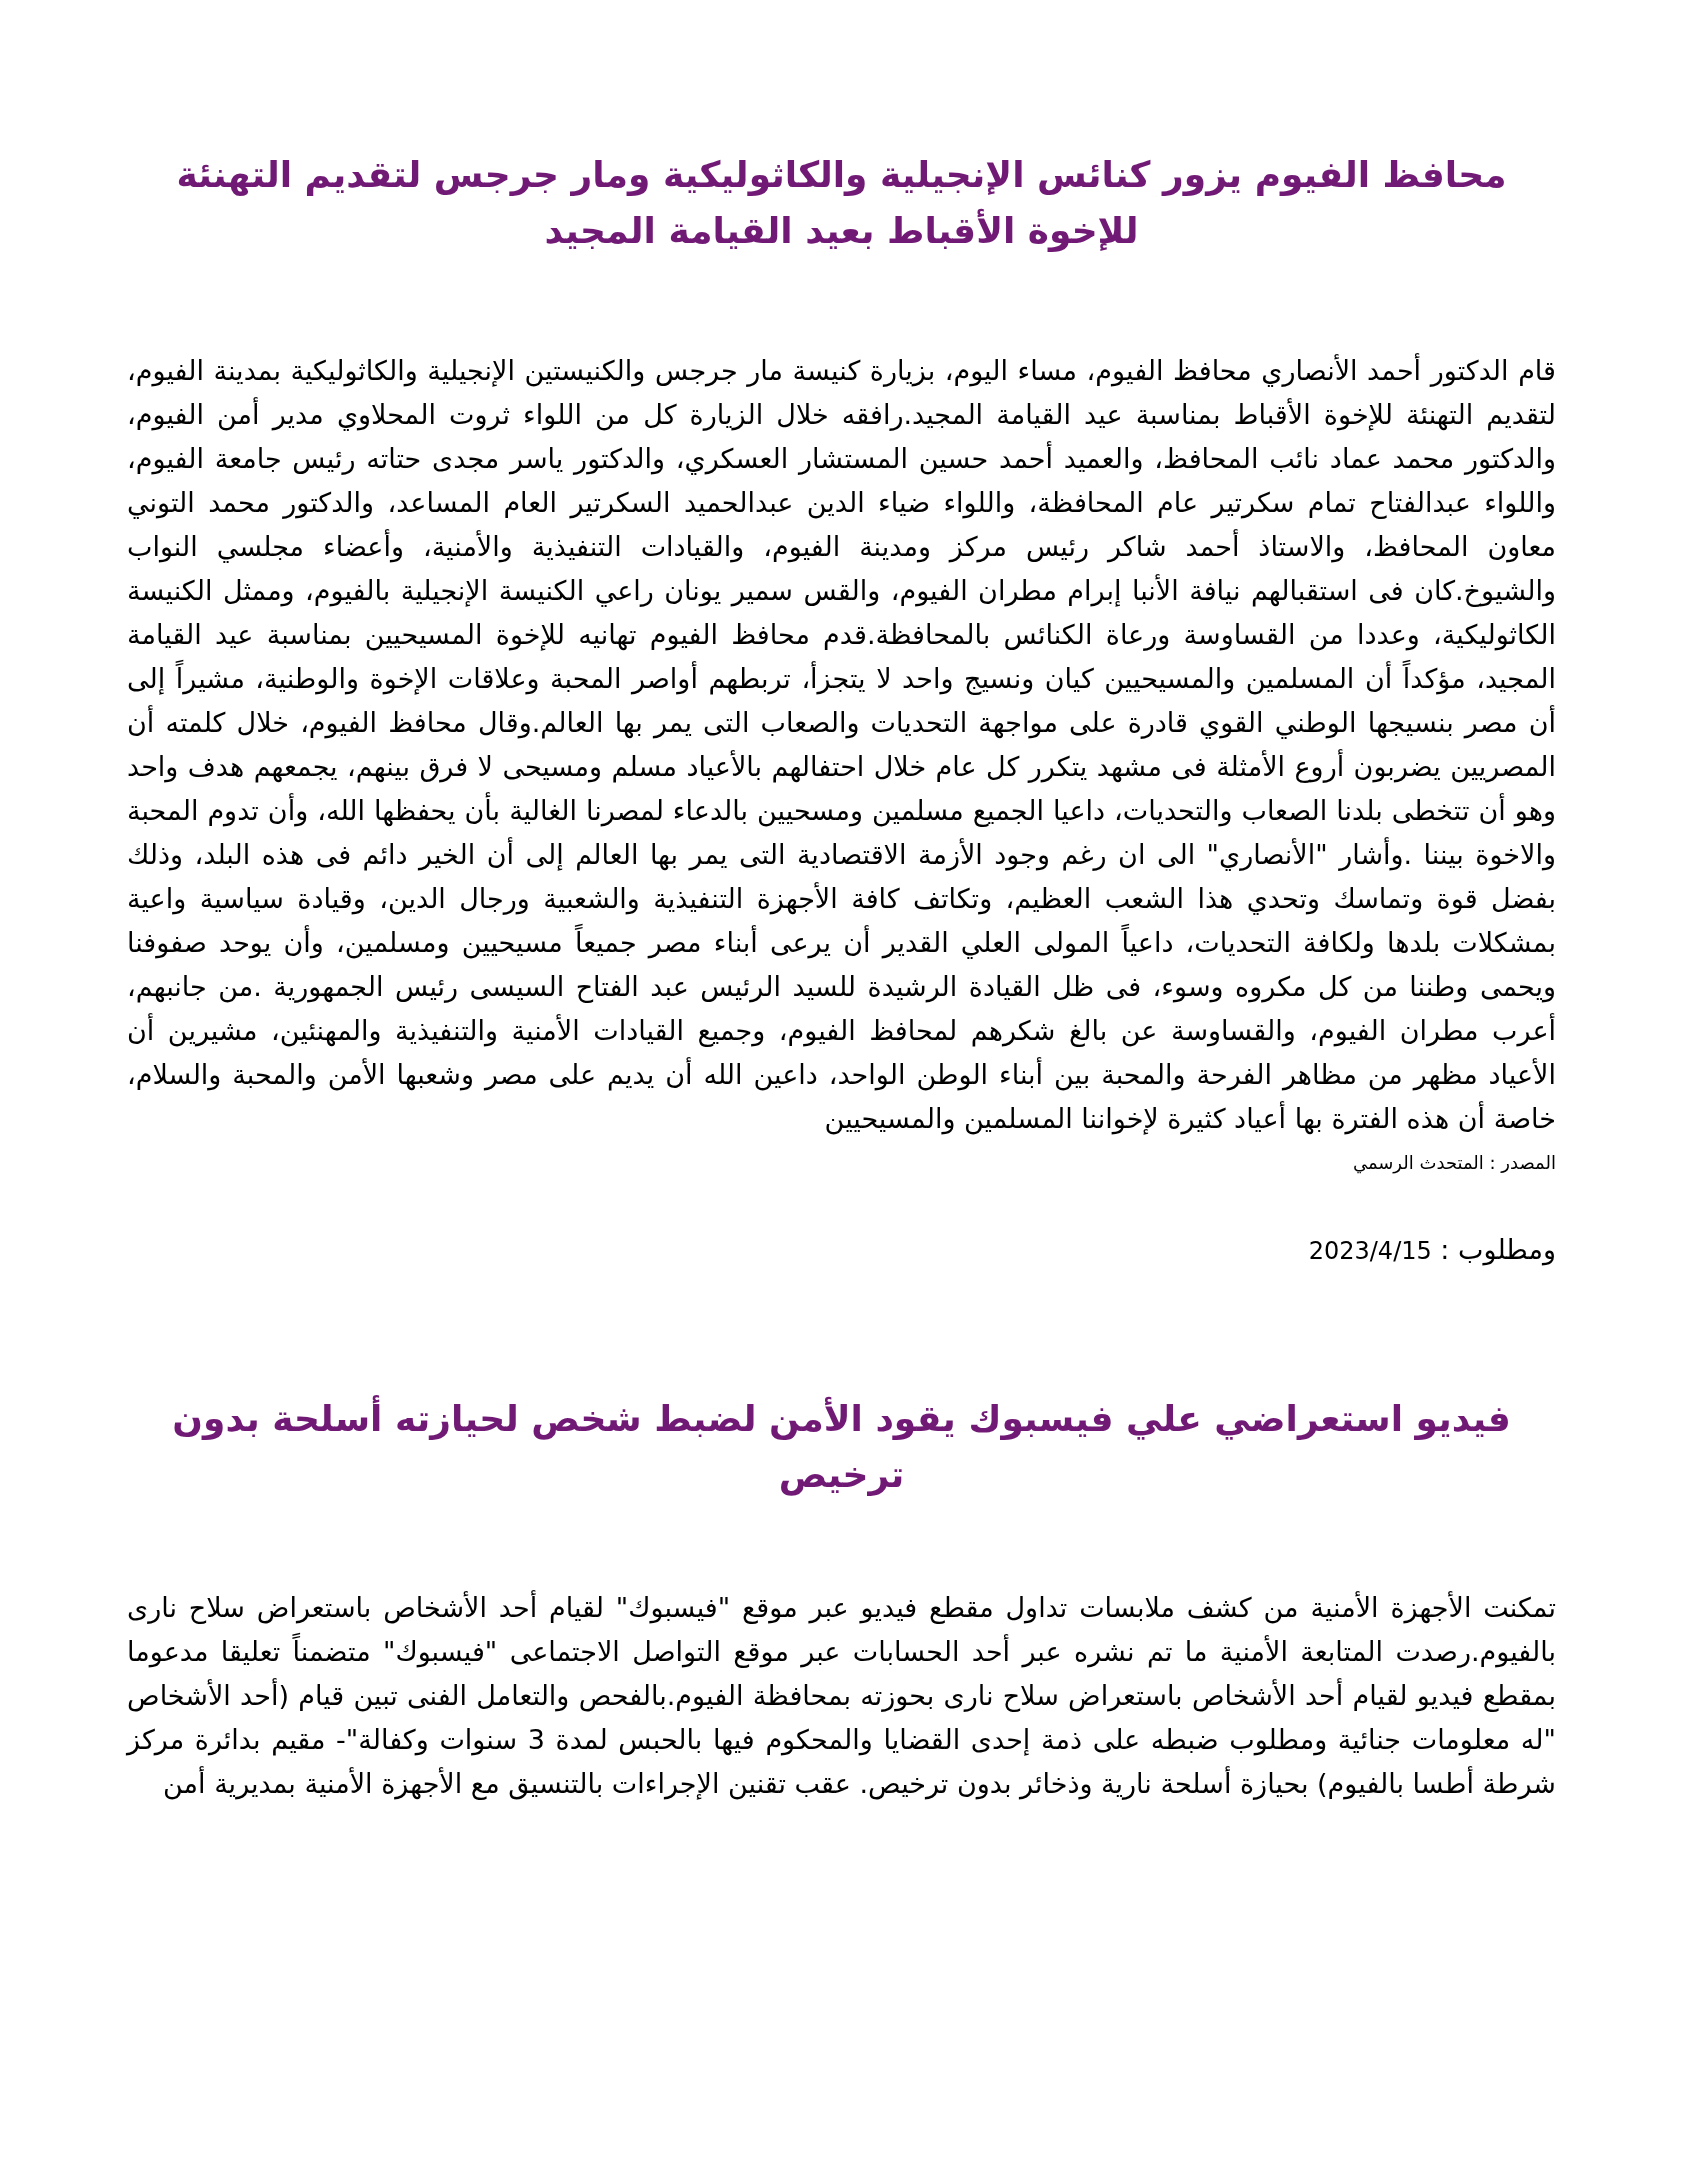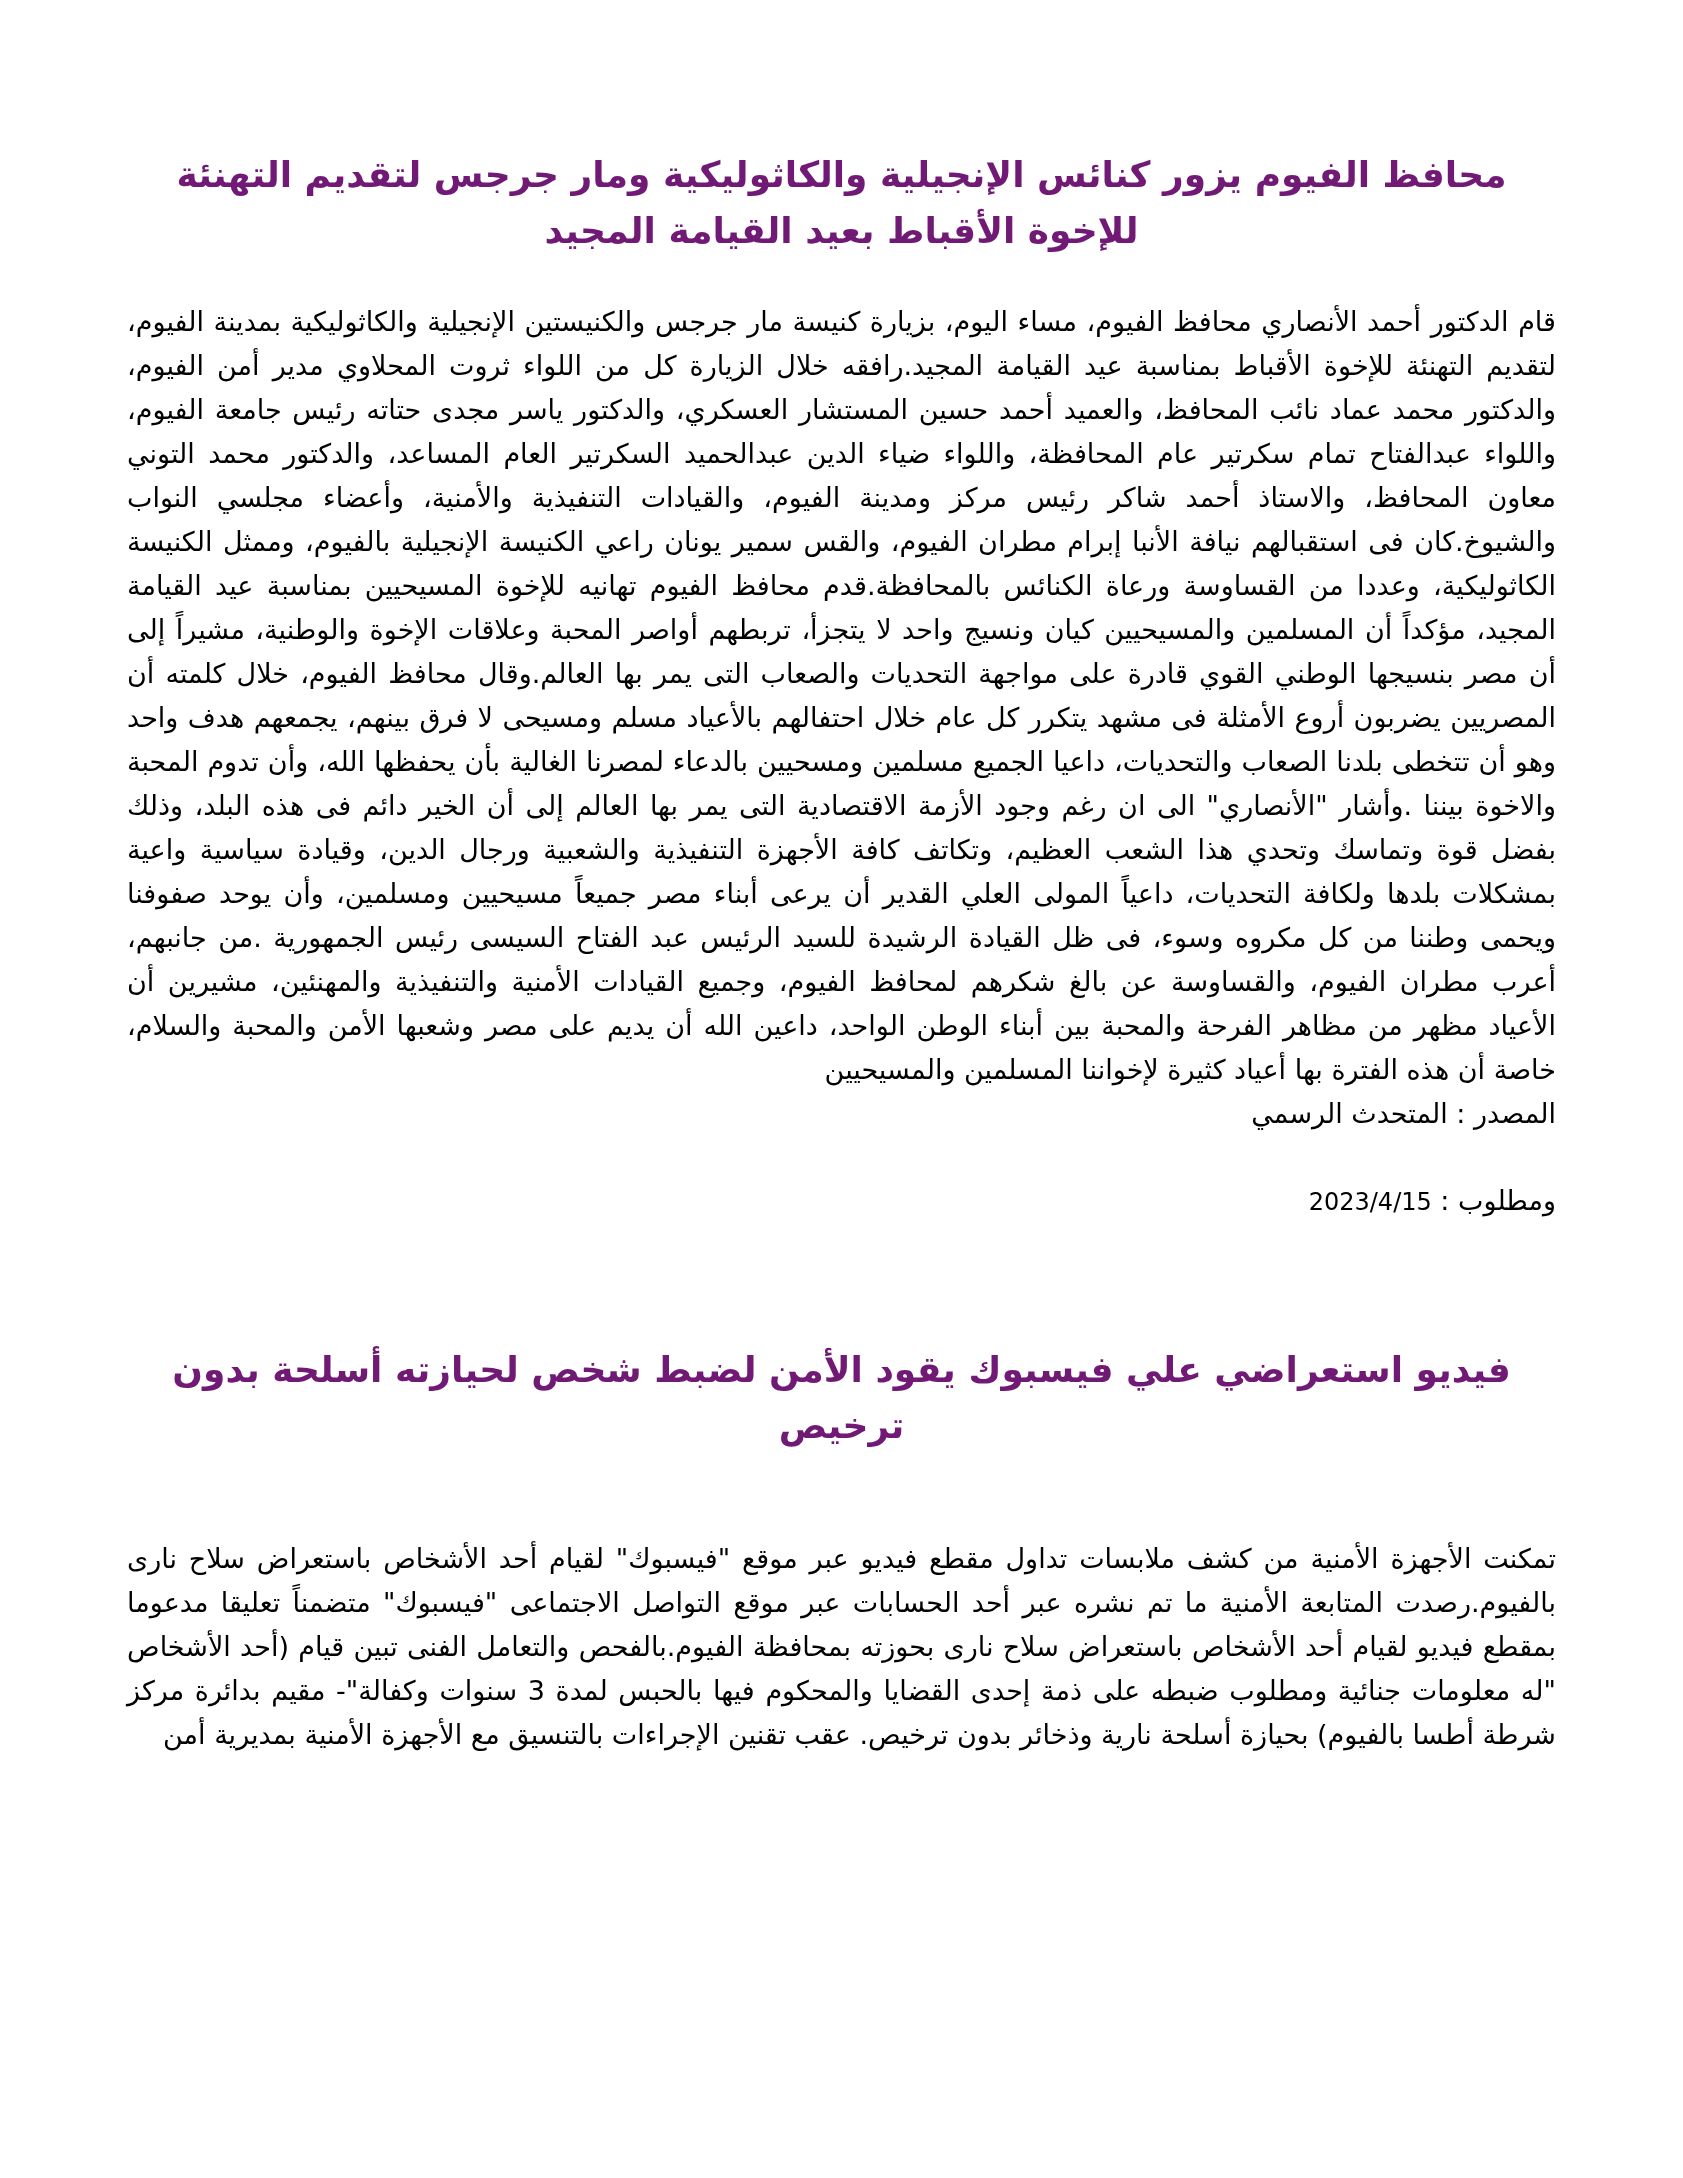--- a/index.html
+++ b/index.html
@@ -26,24 +26,24 @@
     text-align: center;
     letter-spacing: 0;
   }
   .article-body {
     font-size: 27px;
     line-height: 44px;
     text-align: justify;
     text-align-last: right;
     color: #000000;
   }
-  .body-gap-1 { margin-top: 41px; }
+  .body-gap-1 { margin-top: 90px; }
   .body-gap-2 { margin-top: 83px; }
   .source-line {
-    font-size: 27px;
+    font-size: 18px;
     line-height: 44px;
     text-align: right;
   }
   .date-line {
     margin-top: 40px;
     text-align: right;
     font-size: 27px;
     line-height: 50px;
     white-space: nowrap;
   }

